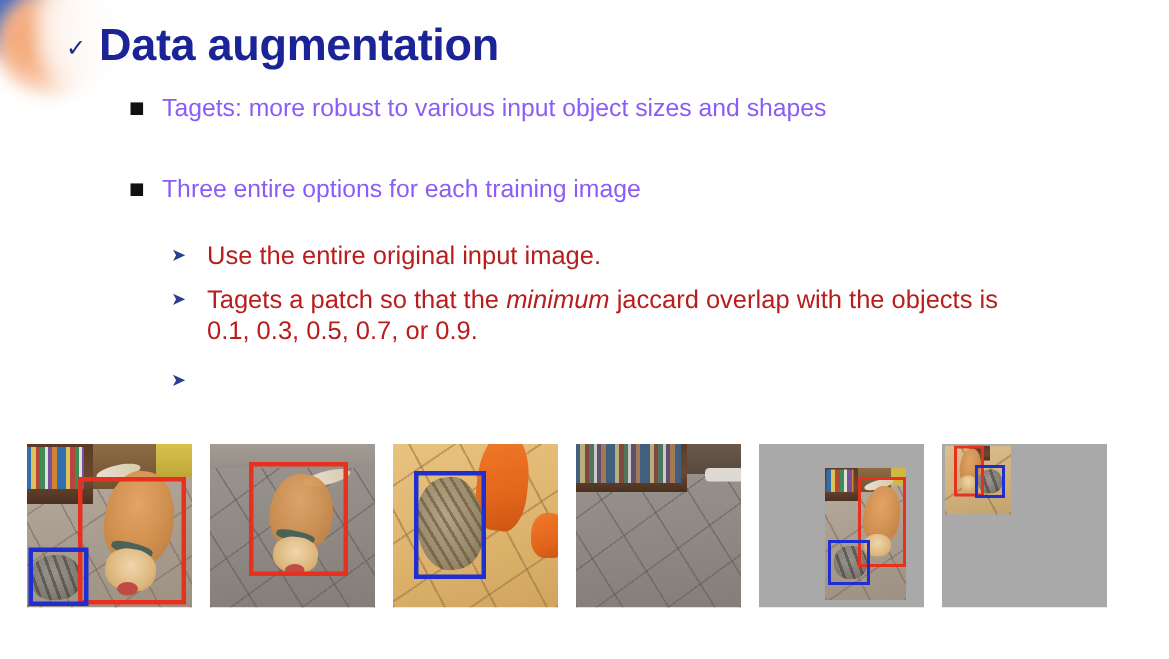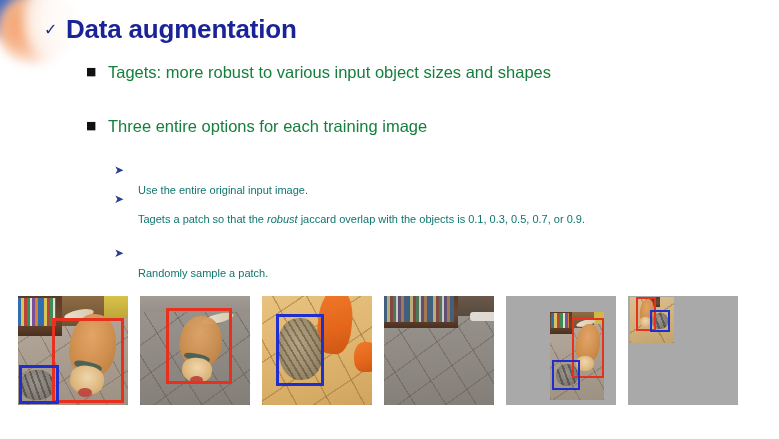--- a/index.html
+++ b/index.html
@@ -67,21 +67,21 @@
     font-size: 16px;
     line-height: 1;
     width: 22px;
     flex: 0 0 22px;
     font-family: "DejaVu Sans", sans-serif;
     position: relative;
     top: -3px;
   }
   .title-text {
     color: #1b2496;
-    font-size: 26px;
+    font-size: 30px;
     font-weight: bold;
     letter-spacing: -0.2px;
     white-space: nowrap;
   }
 
   
   .l1 {
     position: absolute;
     left: 86px;
     display: flex;
@@ -89,21 +89,21 @@
   }
   .l1-marker {
     width: 22px;
     flex: 0 0 22px;
     color: #111111;
     font-size: 11px;
     line-height: 20px;
     font-family: "DejaVu Sans", sans-serif;
   }
   .l1-text {
-    color: #15803d;
+    color: #8b5cf6;
     font-size: 16.5px;
     line-height: 20px;
     white-space: nowrap;
   }
   #l1-a { top: 62px; }
   #l1-b { top: 116px; }
 
   
   .l2 {
     position: absolute;
@@ -113,25 +113,24 @@
   }
   .l2-marker {
     width: 24px;
     flex: 0 0 24px;
     color: #2c3e8f;
     font-size: 12px;
     line-height: 21px;
     font-family: "DejaVu Sans", sans-serif;
   }
   .l2-text {
-    color: #0f766e;
-    font-size: 11px;
+    color: #b91c1c;
+    font-size: 17px;
     line-height: 21px;
     max-width: 560px;
-    margin-top: 20px;
   }
   .l2-text em { font-style: italic; }
   #l2-a { top: 160px; }
   #l2-b { top: 189px; }
   #l2-c { top: 243px; }
 
   
   .strip {
     position: absolute;
     left: 18px;
@@ -288,26 +287,25 @@
   <span class="l1-text">Three entire options for each training image</span>
 </div>
 
 <div class="l2" id="l2-a">
   <span class="l2-marker">➤</span>
   <span class="l2-text">Use the entire original input image.</span>
 </div>
 
 <div class="l2" id="l2-b">
   <span class="l2-marker">➤</span>
-  <span class="l2-text"><span>Tagets a patch so that the </span><em>robust</em><span> jaccard overlap with the objects is 0.1, 0.3, 0.5, 0.7, or 0.9.</span></span>
+  <span class="l2-text"><span>Tagets a patch so that the </span><em>minimum</em><span> jaccard overlap with the objects is 0.1, 0.3, 0.5, 0.7, or 0.9.</span></span>
 </div>
 
 <div class="l2" id="l2-c">
   <span class="l2-marker">➤</span>
-  <span class="l2-text">Randomly sample a patch.</span>
 </div>
 
 <div class="strip">
 
   <div class="panel">
     <div class="photo">
       <div class="floor"></div>
       <div class="shelf" style="left:-2px; top:0; width:46px; height:40px;">
         <div class="books" style="left:2px; top:2px; right:6px; height:28px;"></div>
       </div>

